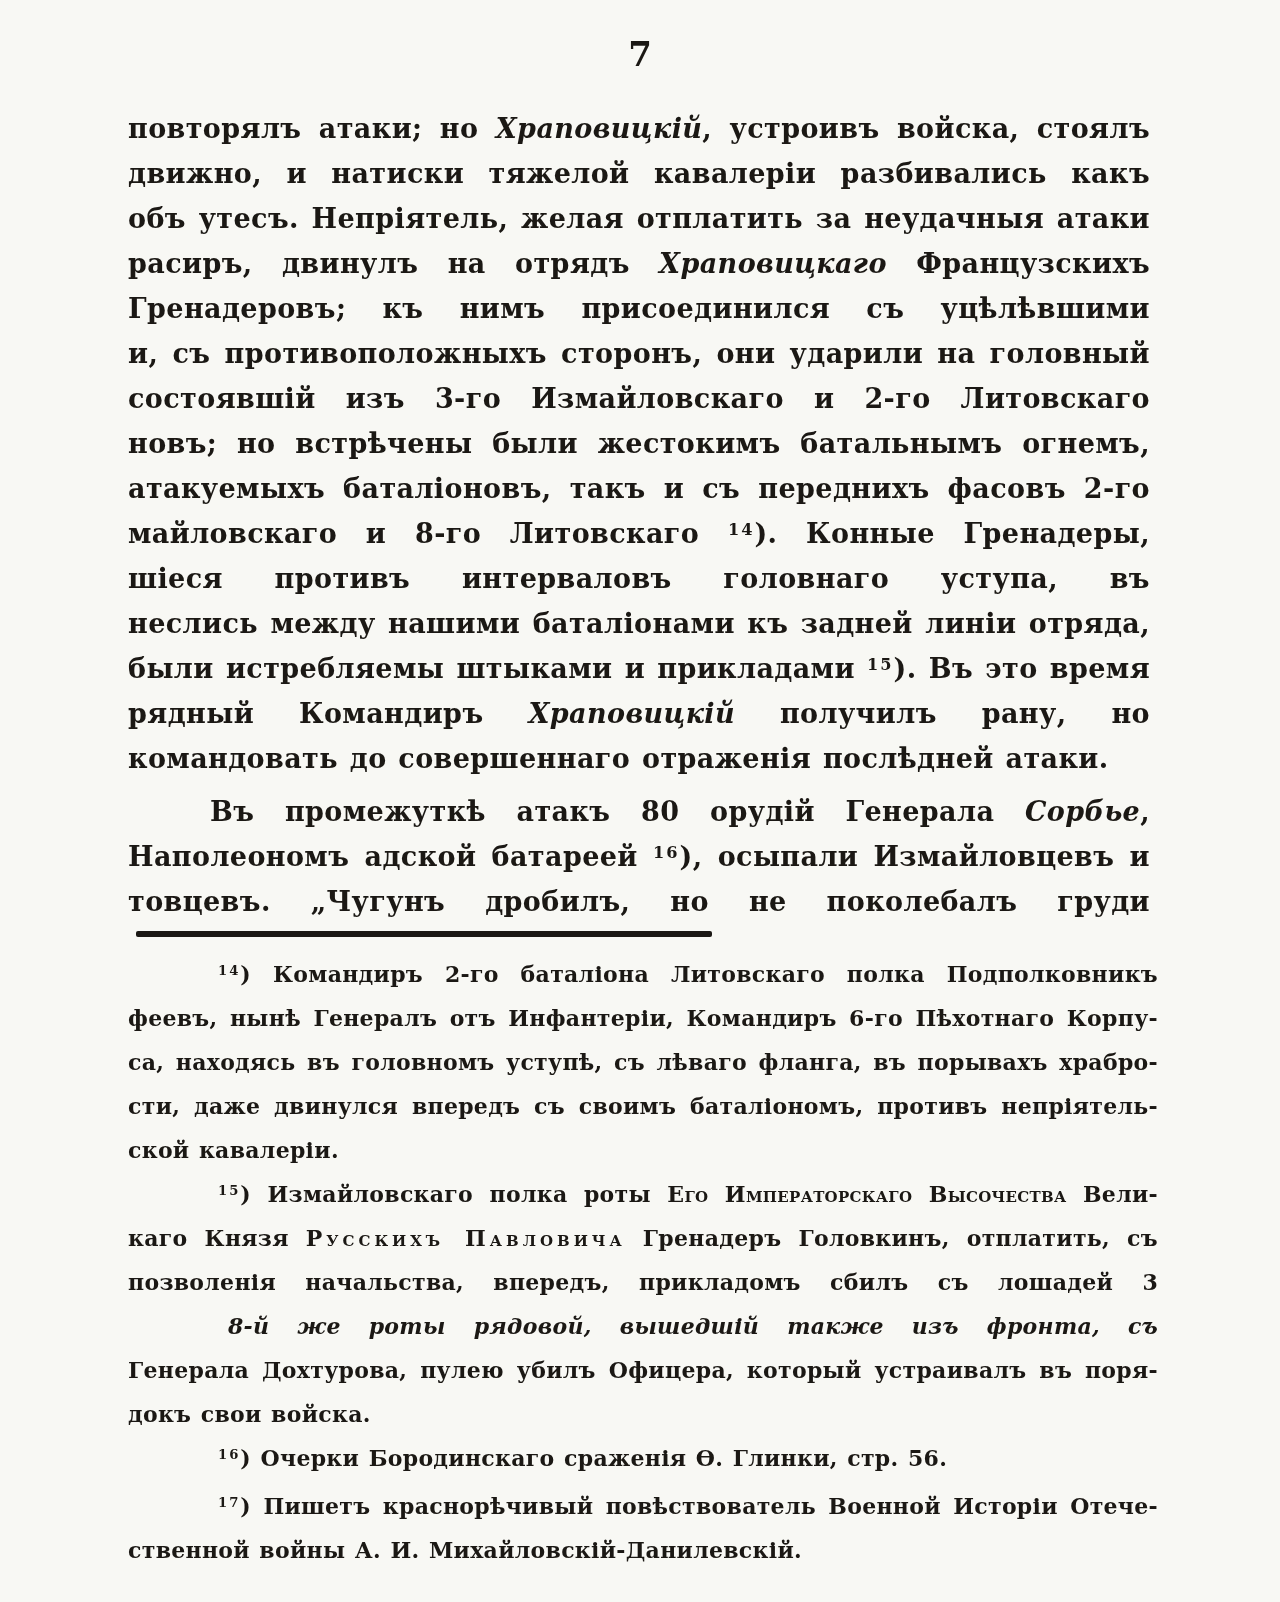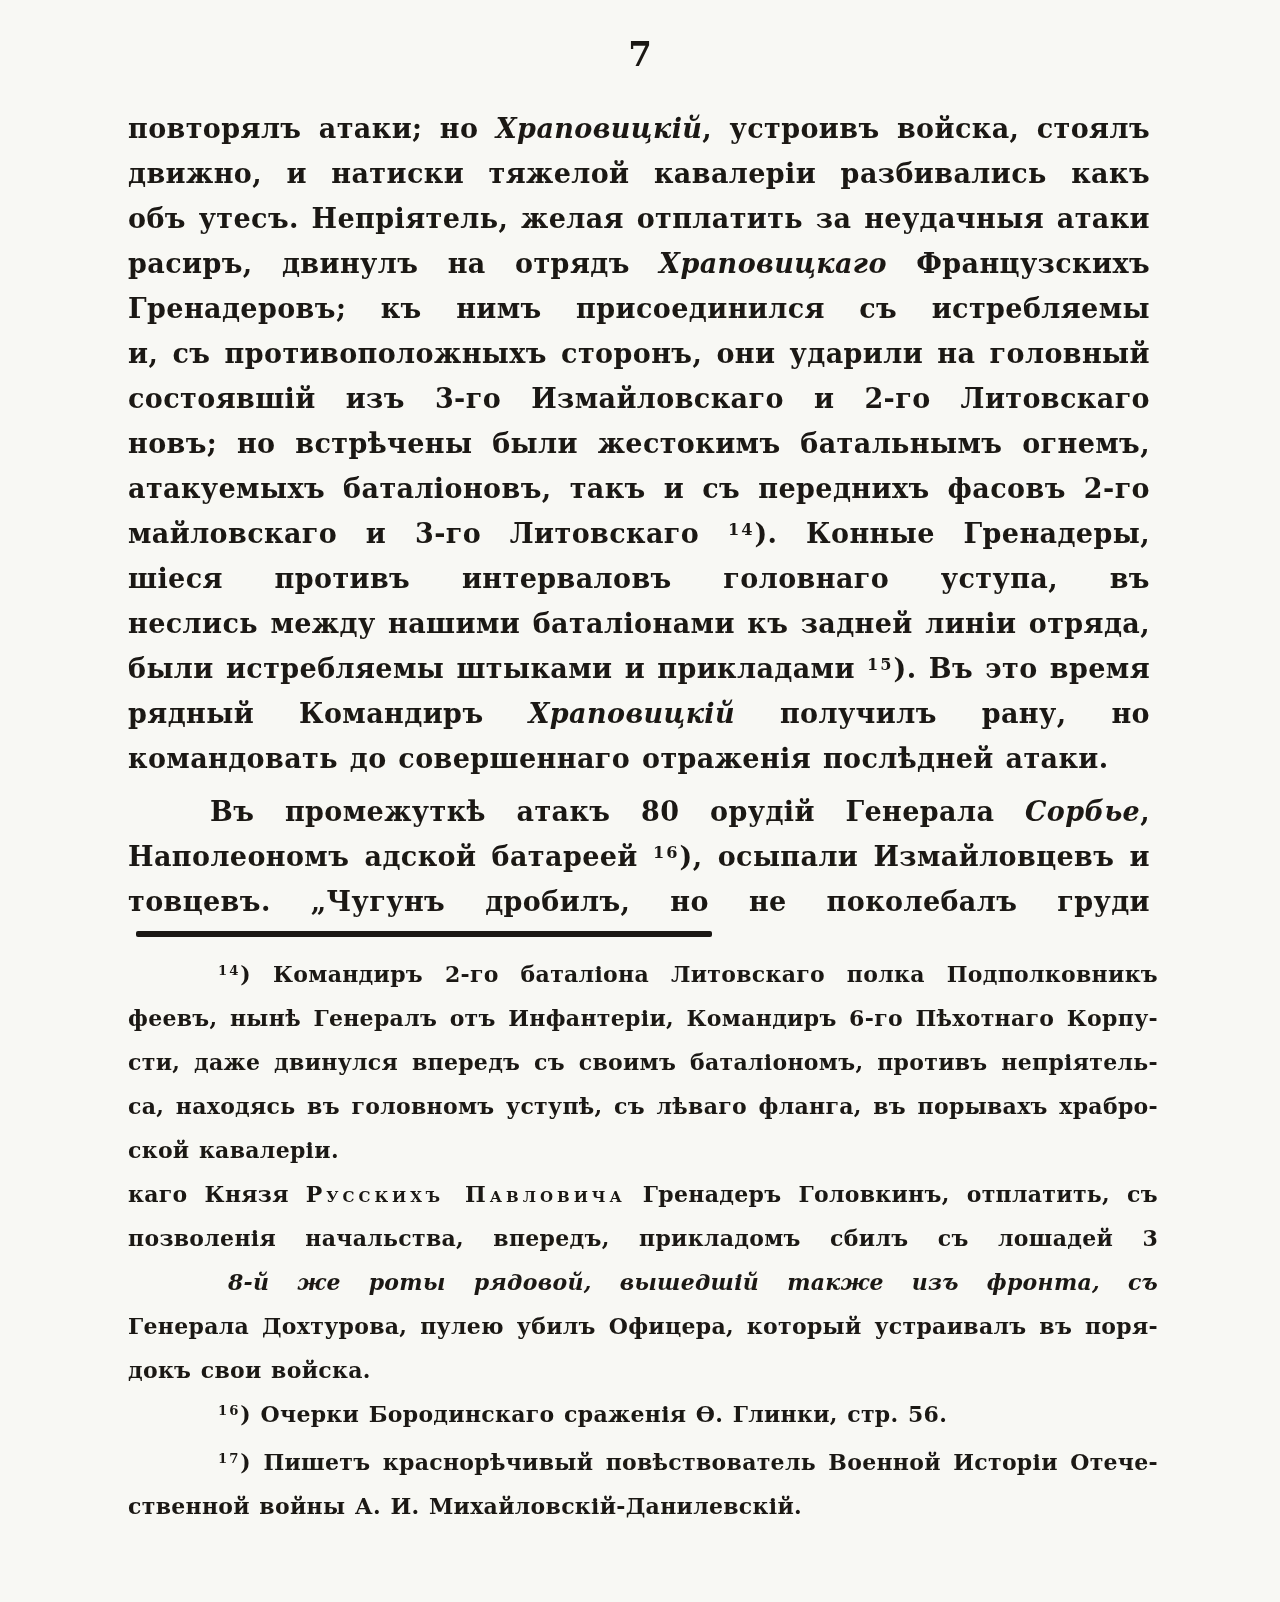--- a/index.html
+++ b/index.html
@@ -67,48 +67,49 @@
 <body>
 
 <div class="page" style="background: rgb(248, 248, 244); color: rgb(27, 24, 20);">
   <div class="page-number">7</div>
   <div class="body-text" id="body-text">
       <div class="para">
         <div class="line fill"><span>повторялъ атаки; но </span><span class="seg-i">Храповицкій</span><span>, устроивъ войска, стоялъ непо-</span></div>
         <div class="line fill"><span>движно, и натиски тяжелой кавалеріи разбивались какъ волны</span></div>
         <div class="line fill"><span>объ утесъ. Непріятель, желая отплатить за неудачныя атаки Ки-</span></div>
         <div class="line fill"><span>расиръ, двинулъ на отрядъ </span><span class="seg-i">Храповицкаго</span><span> Французскихъ Конно-</span></div>
-        <div class="line fill"><span>Гренадеровъ; къ нимъ присоединился съ истребляемы </span></div>
+        <div class="line fill"><span>Гренадеровъ; къ нимъ присоединился съ уцѣлѣвшими </span></div>
         <div class="line fill"><span>и, съ противоположныхъ сторонъ, они ударили на головный уступъ,</span></div>
         <div class="line fill"><span>состоявшій изъ 3-го Измайловскаго и 2-го Литовскаго баталіо-</span></div>
         <div class="line fill"><span>новъ; но встрѣчены были жестокимъ батальнымъ огнемъ, какъ</span></div>
         <div class="line fill"><span>атакуемыхъ баталіоновъ, такъ и съ переднихъ фасовъ 2-го Из-</span></div>
-        <div class="line fill"><span>майловскаго и 3-го Литовскаго </span><sup class="fnref">14</sup><span>). Конные Гренадеры, находив-</span></div>
+        <div class="line fill"><span>майловскаго и 8-го Литовскаго </span><sup class="fnref">14</sup><span>). Конные Гренадеры, находив-</span></div>
         <div class="line fill"><span>шіеся противъ интерваловъ головнаго уступа, въ изступленіи про-</span></div>
         <div class="line fill"><span>неслись между нашими баталіонами къ задней линіи отряда, и</span></div>
         <div class="line fill"><span>были истребляемы штыками и прикладами </span><sup class="fnref">15</sup><span>). Въ это время от-</span></div>
         <div class="line fill"><span>рядный Командиръ </span><span class="seg-i">Храповицкій</span><span> получилъ рану,  но продолжалъ</span></div>
         <div class="line"><span>командовать до совершеннаго отраженія послѣдней атаки.</span></div>
       </div>
       <div class="para">
         <div class="line fill" style="text-indent: 82px;"><span>Въ промежуткѣ атакъ 80 орудій Генерала </span><span class="seg-i">Сорбье</span><span>, названныя</span></div>
         <div class="line fill"><span>Наполеономъ адской батареей </span><sup class="fnref">16</sup><span>), осыпали Измайловцевъ и Ли-</span></div>
         <div class="line fill"><span>товцевъ. „Чугунъ дробилъ, но не поколебалъ груди Русскихъ“ </span></div>
       </div>
     </div>
   <div class="footnote-rule" style="background: rgb(27, 24, 20);"></div>
   <div class="footnotes" id="footnotes">
       <div class="footnote-group">
         <div class="line fill" style="text-indent: 90px;"><sup class="fnref">14</sup><span>) Командиръ 2-го баталіона  Литовскаго полка Подполковникъ Тимо-</span></div>
         <div class="line fill"><span>феевъ, нынѣ Генералъ отъ Инфантеріи, Командиръ 6-го Пѣхотнаго Корпу-</span></div>
+        <div class="line fill"><span>са, находясь въ головномъ уступѣ, съ лѣваго фланга, въ порывахъ храбро-</span></div>
         <div class="line fill"><span>сти, даже двинулся впередъ  съ своимъ баталіономъ,  противъ непріятель-</span></div>
-        <div class="line fill"><span>са, находясь въ головномъ уступѣ, съ лѣваго фланга, въ порывахъ храбро-</span></div>
         <div class="line"><span>ской кавалеріи.</span></div>
       </div>
       <div class="footnote-group">
+        <div class="line fill" style="text-indent: 90px;"><sup class="fnref">15</sup><span>) Измайловскаго полка роты </span><span class="seg-sc">Его Императорскаго Высочества</span><span> Вели-</span></div>
         <div class="line fill"><span>каго Князя </span><span class="seg-scw">Русскихъ Павловича</span><span> Гренадеръ Головкинъ, отплатить, съ</span></div>
         <div class="line fill"><span>позволенія начальства, впередъ, прикладомъ сбилъ съ лошадей 3 Французовъ.</span></div>
         <div class="line fill" style="text-indent: 100px; font-style: italic;"><span>8-й же роты рядовой,  вышедшій также изъ фронта,  съ позволенія</span></div>
         <div class="line fill"><span>Генерала Дохтурова, пулею убилъ Офицера,  который устраивалъ въ поря-</span></div>
         <div class="line"><span>докъ свои войска.</span></div>
       </div>
       <div class="footnote-group">
         <div class="line" style="text-indent: 90px;"><sup class="fnref">16</sup><span>) Очерки Бородинскаго сраженія Ѳ. Глинки, стр. 56.</span></div>
       </div>
       <div class="footnote-group">

